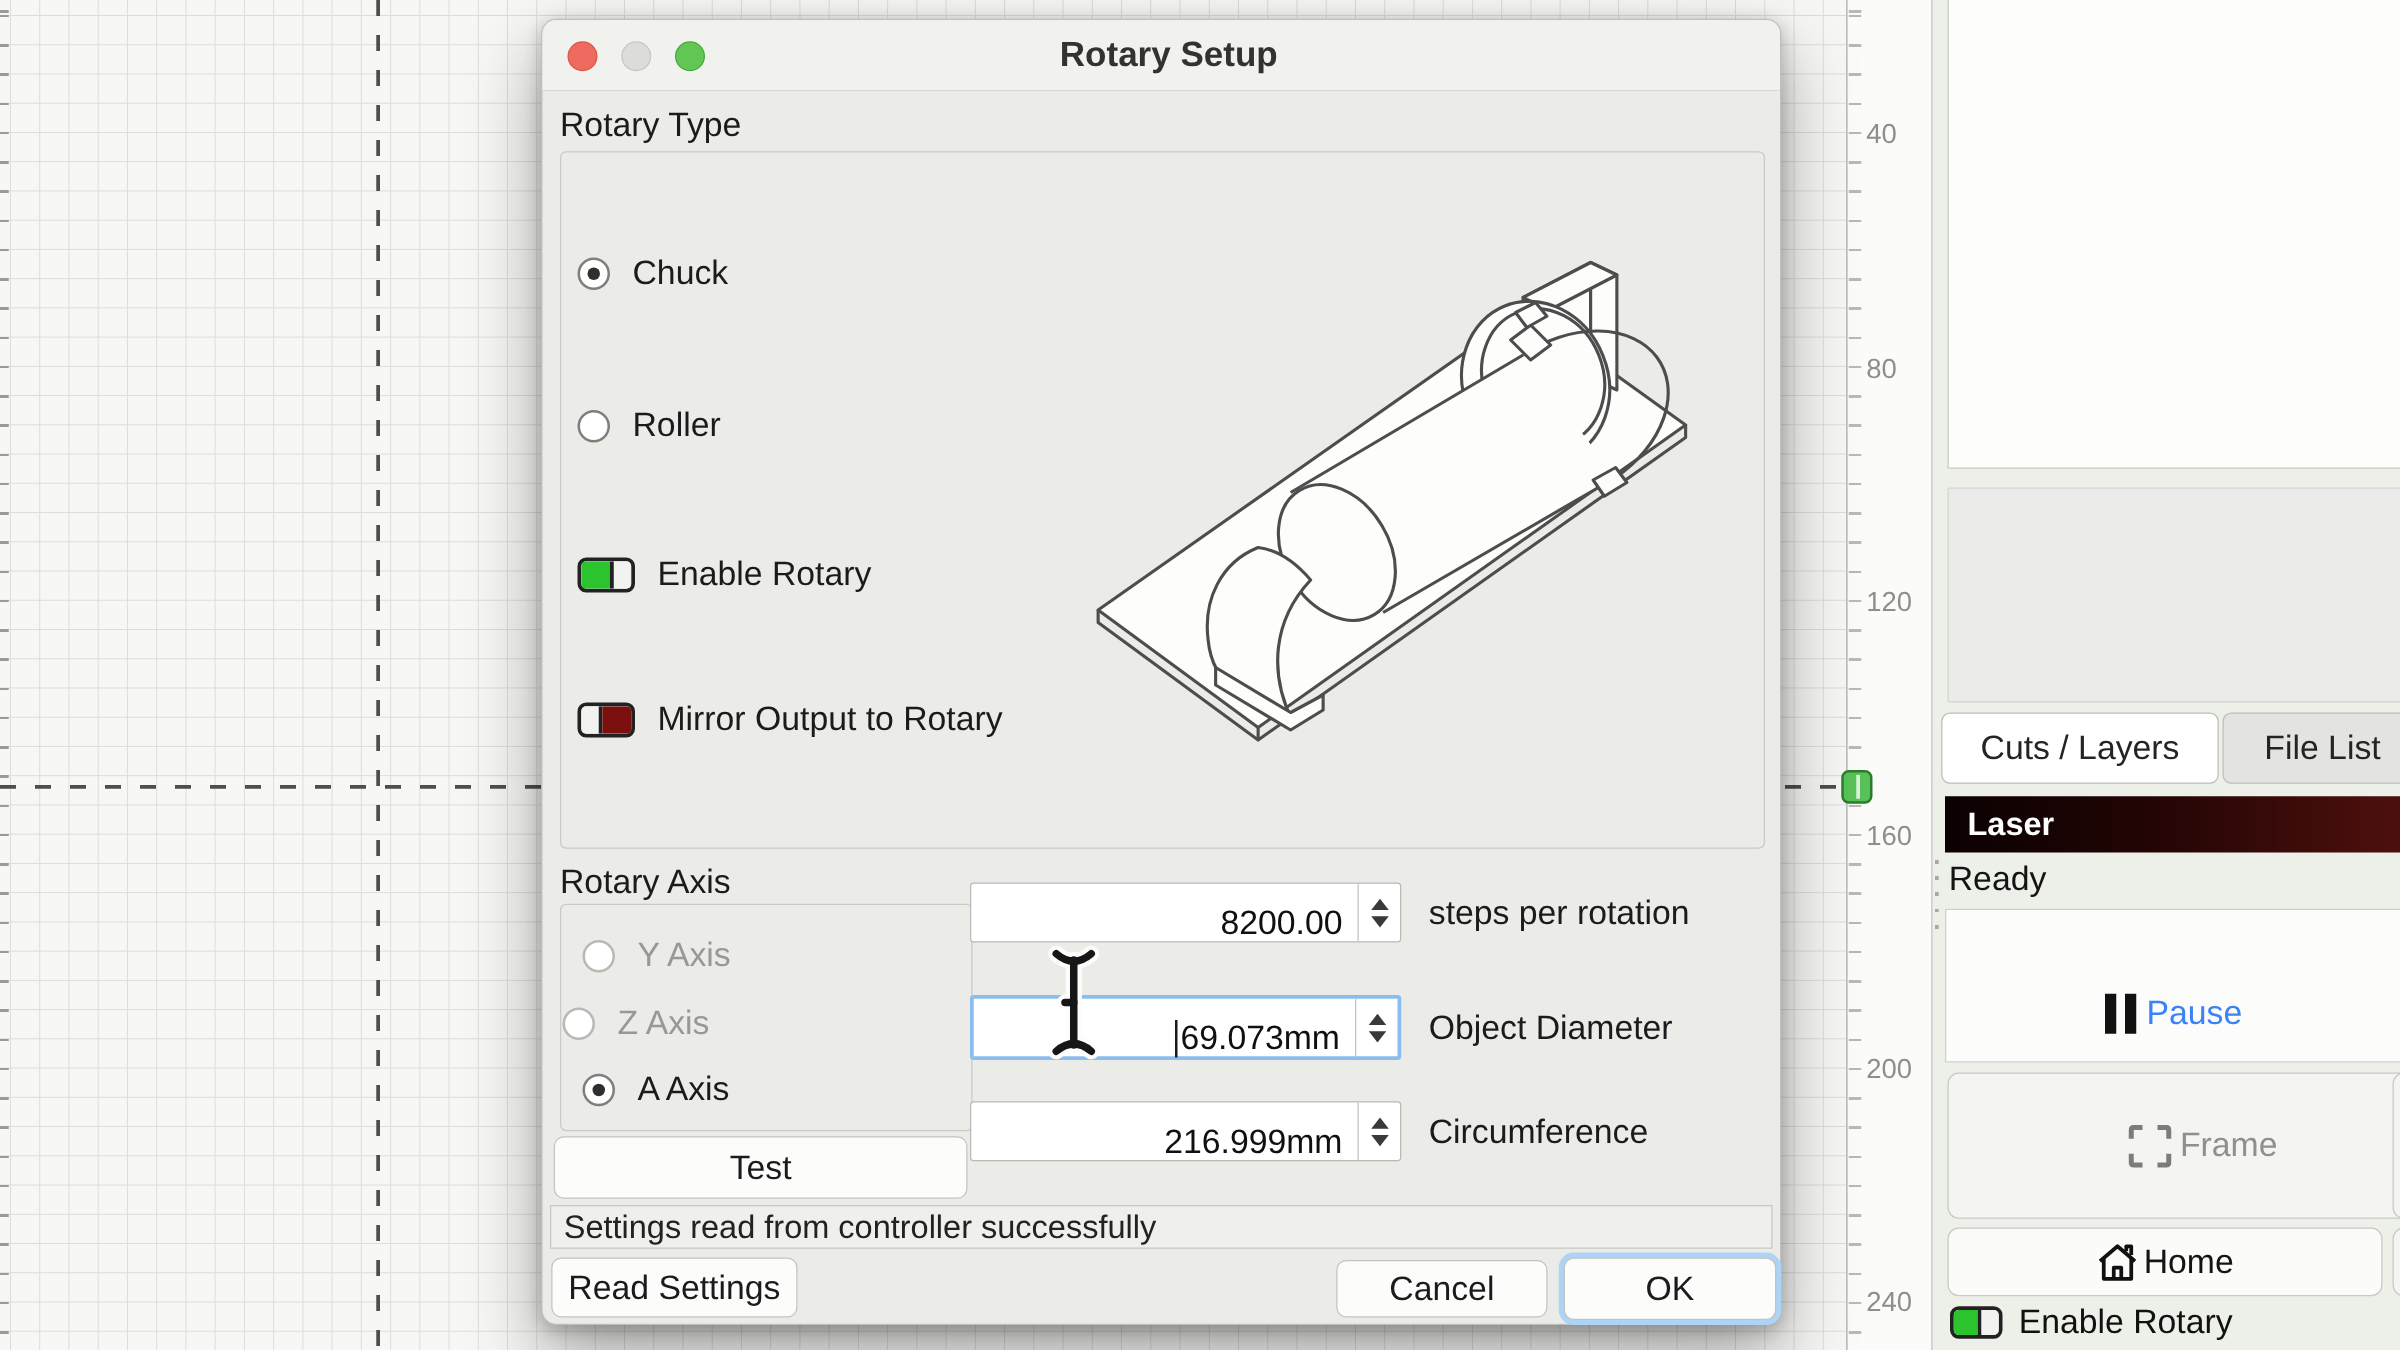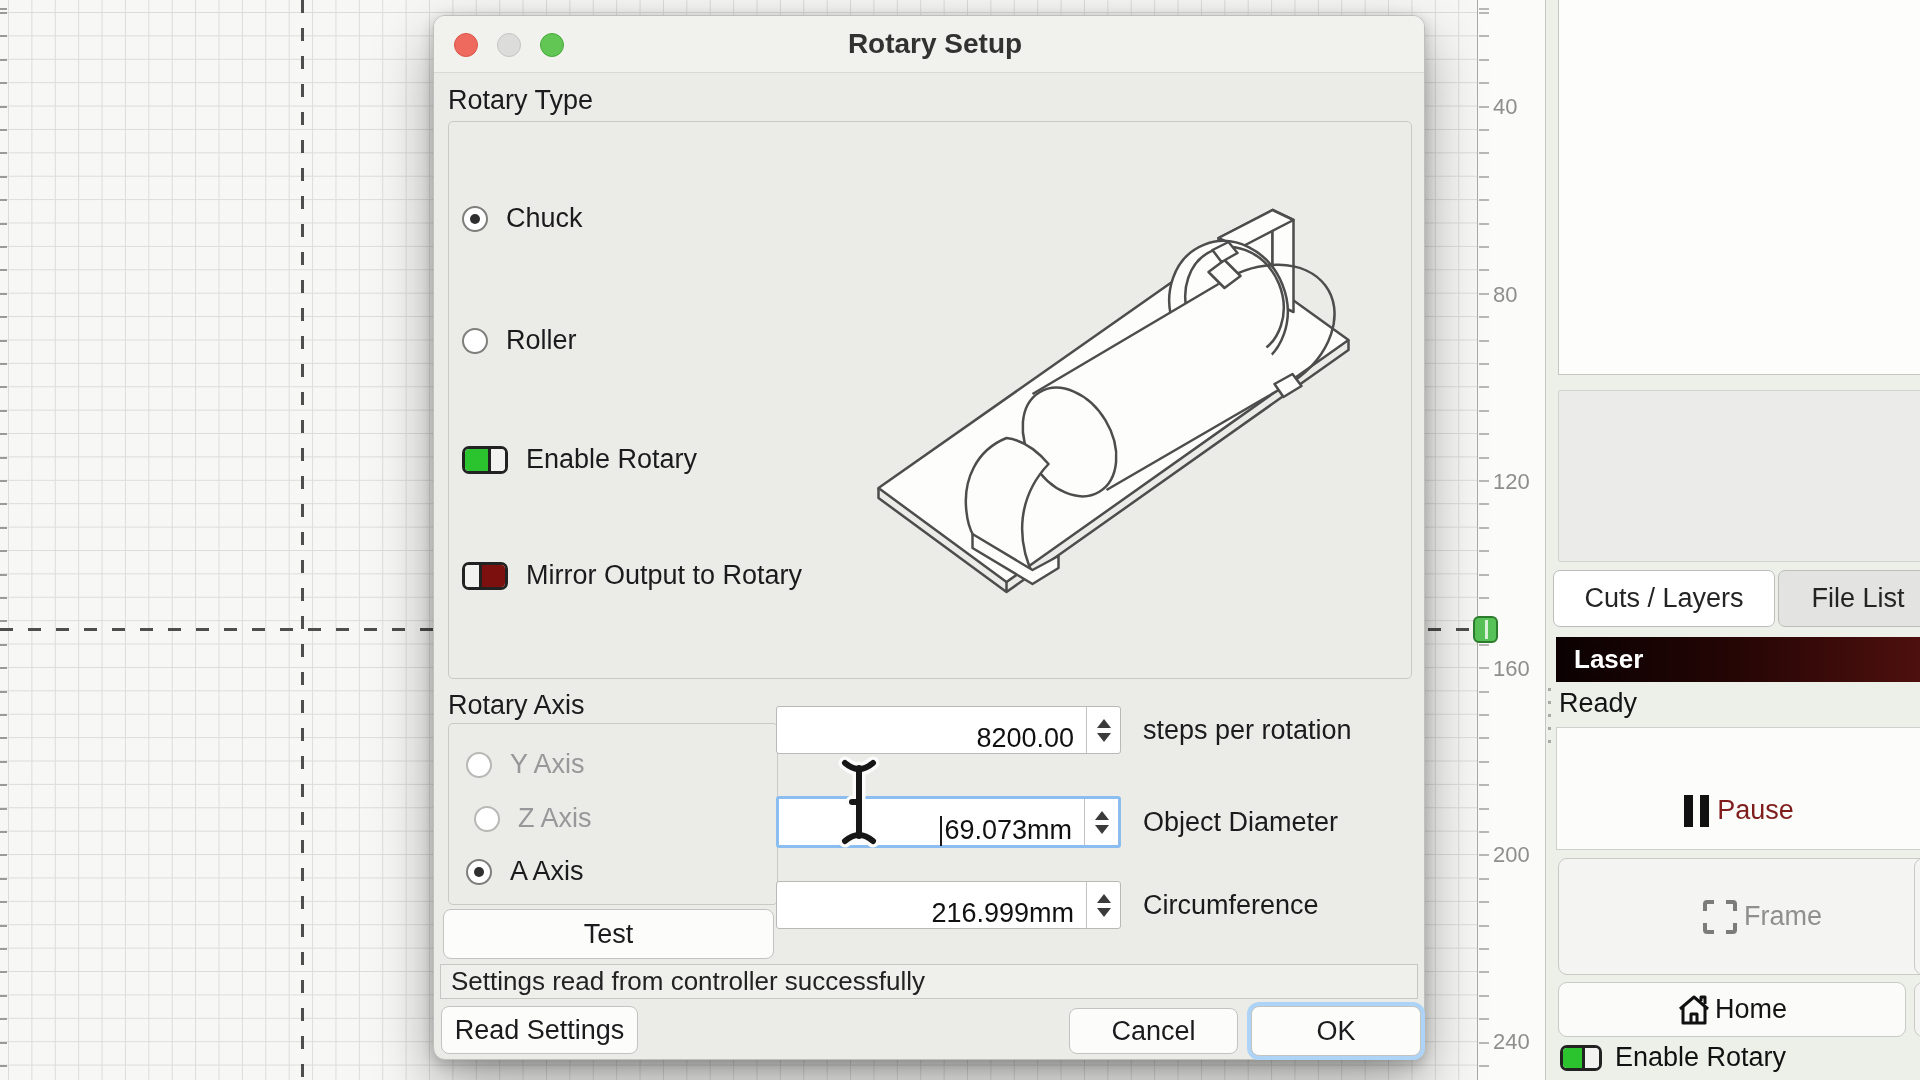--- a/index.html
+++ b/index.html
@@ -47,21 +47,21 @@
     background:linear-gradient(to right,#0b0102 0%,#220504 45%,#4e100e 100%);
     display:flex; align-items:center; }
   .laser-bar span { color:#fff; font-weight:700; font-size:26px; padding-left:18px; }
   .ready { position:absolute; left:13px; top:688px; font-size:27px; color:#141414; }
   .splitter-dots { position:absolute; left:2px; top:688px; width:3px; height:58px;
     background:repeating-linear-gradient(to bottom,#a9a9a7 0 3px,transparent 3px 13px); }
   .pause-box { position:absolute; left:10px; top:727px; width:366px; height:123px;
     background:#fcfcfb; border:1px solid #cfcfcd; display:flex; align-items:center; justify-content:center; gap:8px; }
   .pause-icon { display:flex; gap:7px; }
   .pause-icon i { display:block; width:9px; height:32px; background:#111; }
-  .pause-box span { font-size:27px; font-weight:500; color:#7f1d1d;margin-top:44px; }
+  .pause-box span { font-size:27px; font-weight:500; color:#3b82f6;margin-top:44px; }
   .frame-btn { position:absolute; left:12px; top:858px; width:408px; height:117px;
     background:#f4f4f2; border:1px solid #c9c9c7; border-radius:9px;
     display:flex; align-items:center; justify-content:center; gap:6px; color:#8f8f8d; font-size:27px; }
   .home-btn { position:absolute; left:12px; top:982px; width:348px; height:55px;
     background:#fbfbfa; border:1px solid #c9c9c7; border-radius:9px;
     display:flex; align-items:center; justify-content:center; gap:4px; color:#141414; font-size:27px; }
   .sliver { position:absolute; left:368px; width:14px; background:#f4f4f2; border:1px solid #c9c9c7; border-radius:9px 0 0 9px; }
   .panel-rotary { position:absolute; left:14px; top:1042px; display:flex; align-items:center; gap:13px; font-size:27px; color:#111; }
 
   
@@ -259,21 +259,21 @@
       </g>
     </svg>
 
     <div class="sect-label" style="top:674px">Rotary Axis</div>
     <div class="groupbox" style="left:14px;top:707px;width:330px;height:182px"></div>
 
     <div class="opt-row dim" style="left:32px;top:733px">
       <span class="radio disabled"></span>
       <span>Y Axis</span>
     </div>
-    <div class="opt-row dim" style="left:40px;top:787px">
+    <div class="opt-row dim" style="left:16px;top:787px">
       <span class="radio disabled"></span>
       <span>Z Axis</span>
     </div>
     <div class="opt-row" style="left:32px;top:840px">
       <span class="radio checked"></span>
       <span>A Axis</span>
     </div>
     <div class="test-btn">Test</div>
 
     <div class="field-row h48" style="top:690px">

